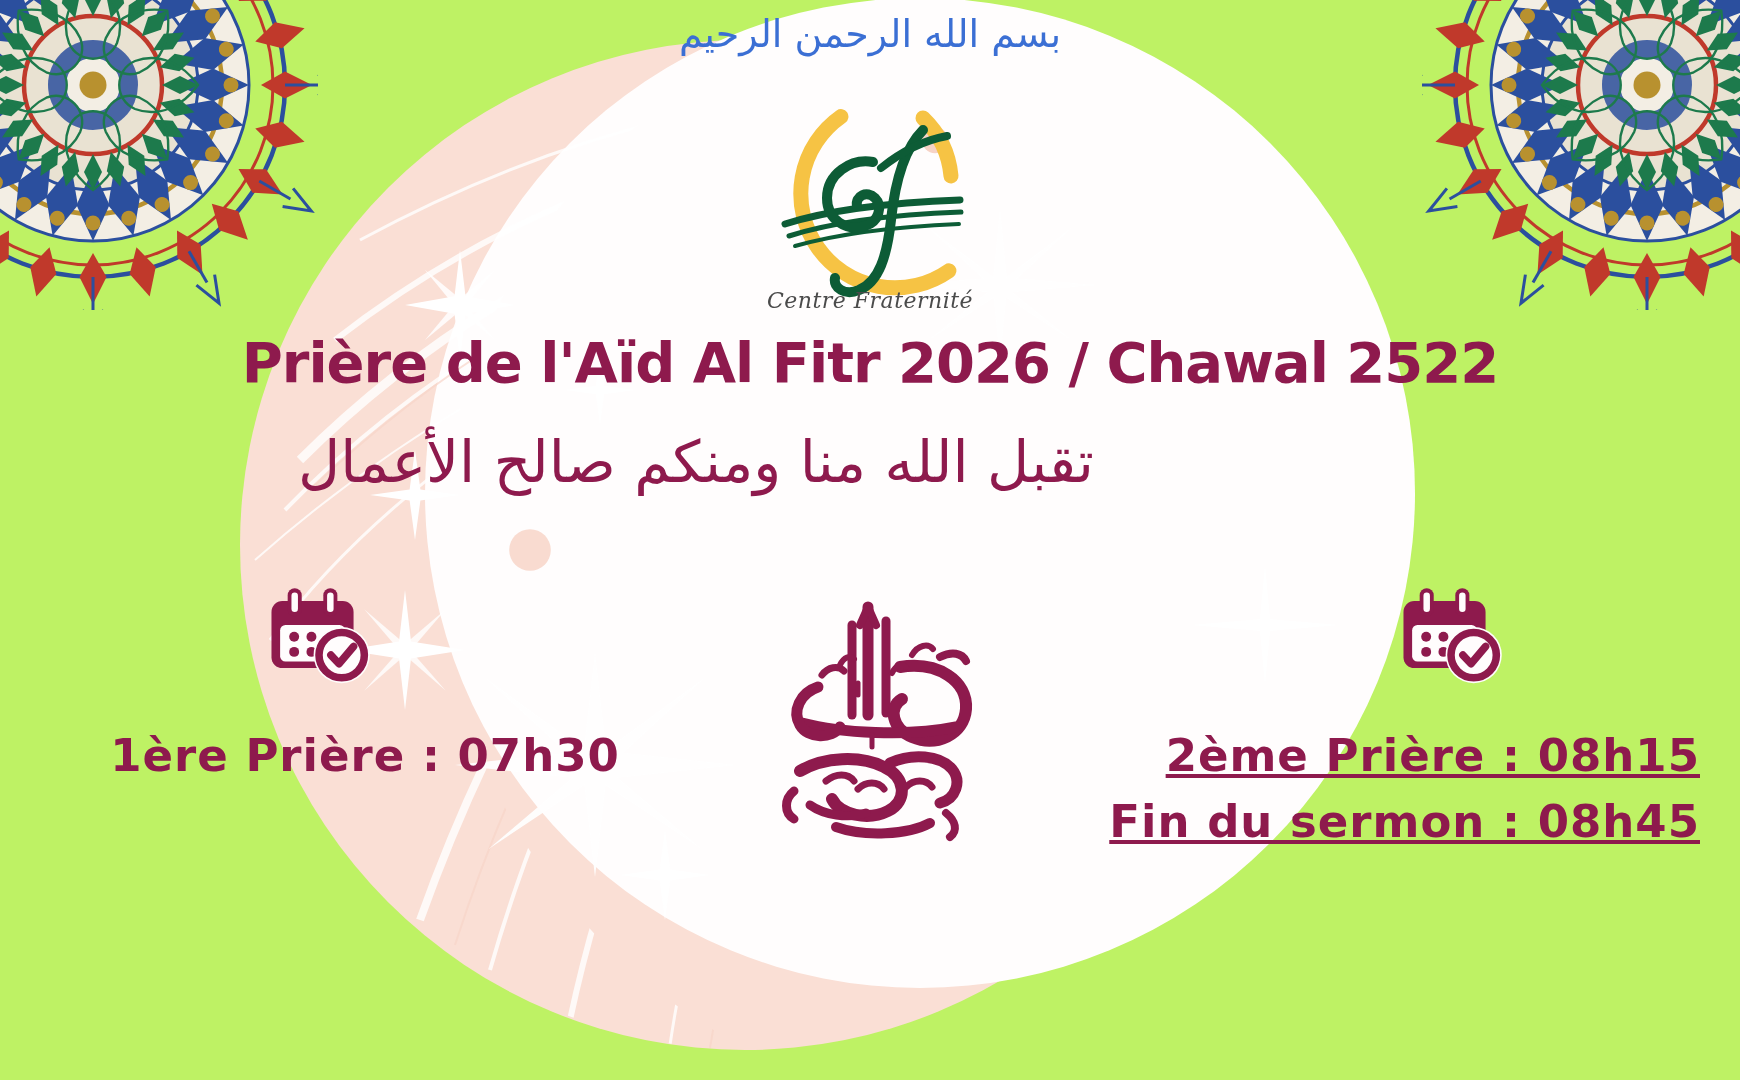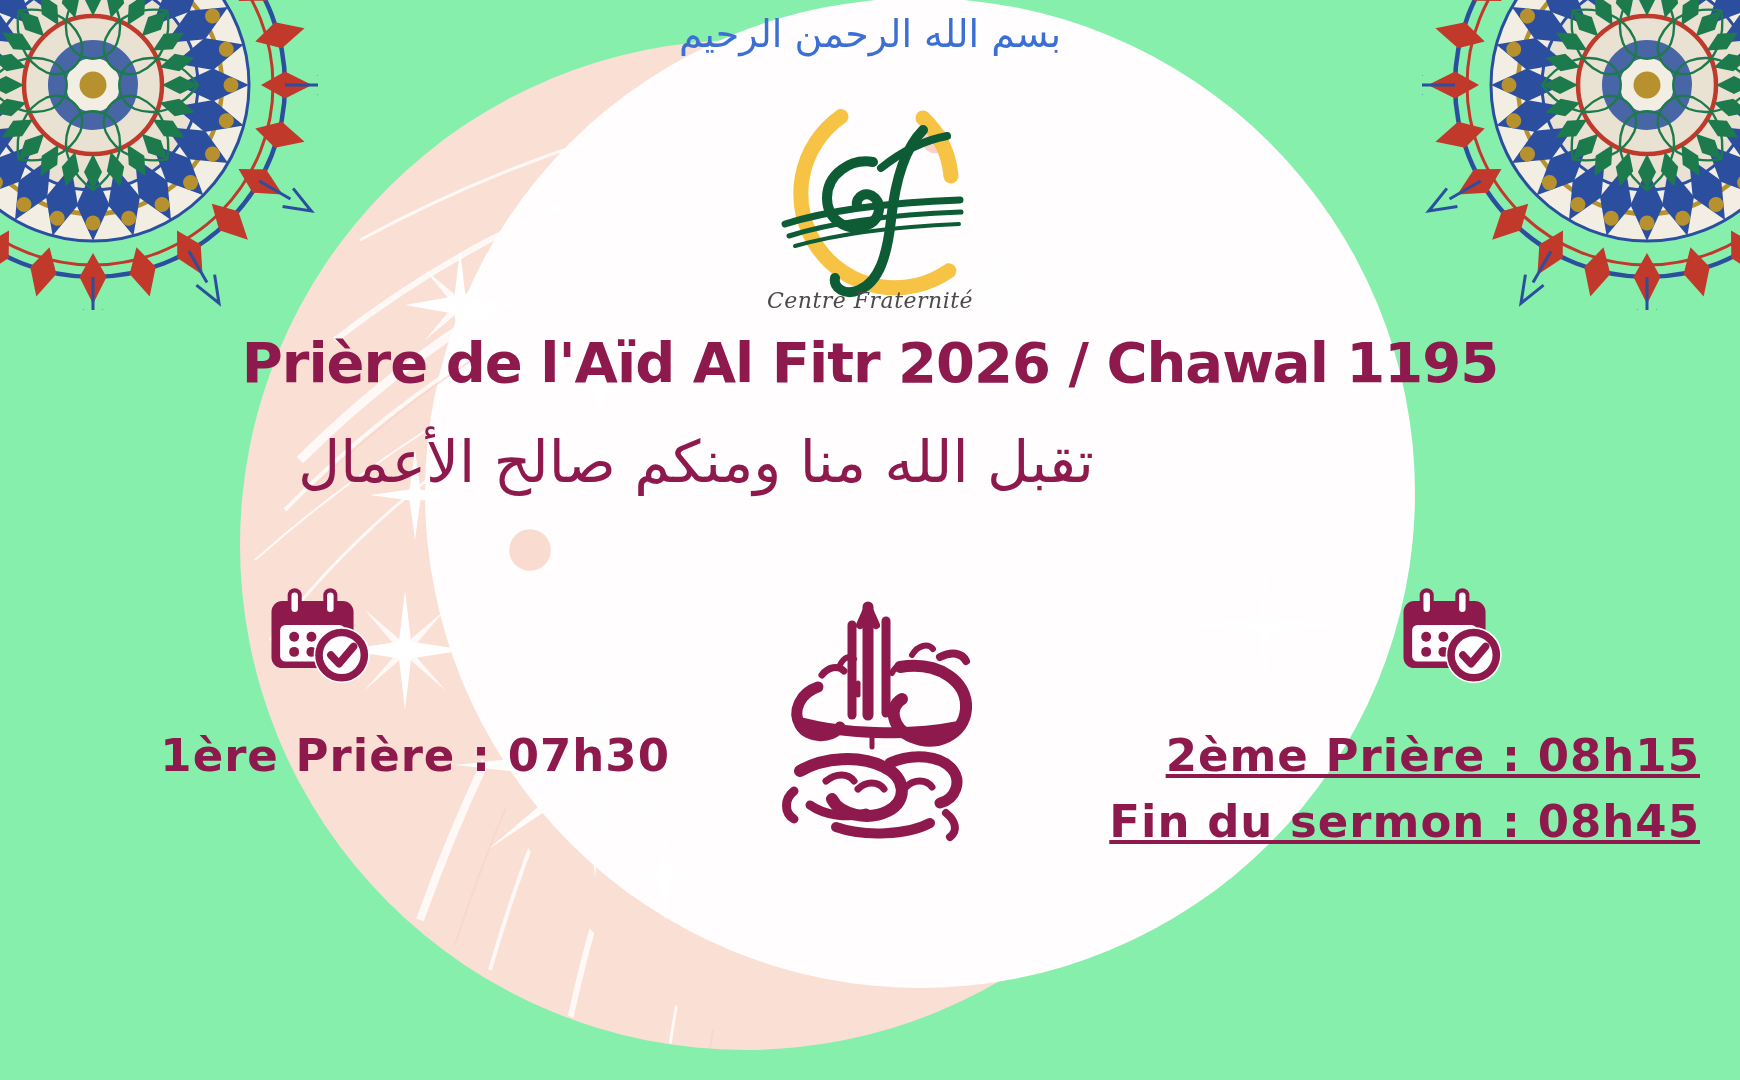--- a/index.html
+++ b/index.html
@@ -5,21 +5,21 @@
   html,body{margin:0;padding:0;}
   body{
     width:1740px;height:1080px;
     background:#ffffff;
     font-family:"DejaVu Sans", sans-serif;
     overflow:hidden;
   }
   #poster{
     position:relative;
     width:1740px;height:1080px;
-    background:#86efac;
+    background:#bef264;
     overflow:hidden;
   }
 
   
   .moon-wrap{
     position:absolute;
     left:240px;top:40px;
     width:1060px;height:1020px;
     pointer-events:none;
     z-index:1;
@@ -140,21 +140,21 @@
 
   .prayer-line{
     font-family:"DejaVu Sans", sans-serif;
     font-weight:bold;
     font-size:45px;
     line-height:66px;
     color:#8e1a4d;
     white-space:nowrap;
     letter-spacing:1px;
   }
-  .prayer-block.left .prayer-line{text-align:right;padding-left:10px;}
+  .prayer-block.left .prayer-line{text-align:center;padding-left:10px;}
   .prayer-block.right .prayer-line{text-align:right;padding-right:10px;text-decoration:underline;}
   .prayer-lines{margin-top:28px;}
 </style>
 </head>
 <body>
 
 <div id="poster">
 
   <div class="moon-wrap">
     <div class="moon-outer"></div>
@@ -406,21 +406,21 @@
              C124,126 128,110 120,102
              C112,94 100,100 102,110" fill="none" stroke="#0d5c36" stroke-width="10" stroke-linecap="round"></path>
     <path d="M168,34
              C150,52 140,86 136,124
              C132,160 124,186 104,194
              C90,200 78,192 80,182" fill="none" stroke="#0d5c36" stroke-width="10" stroke-linecap="round"></path>
     <path d="M126,72 C146,56 170,44 192,40" fill="none" stroke="#0d5c36" stroke-width="8" stroke-linecap="round"></path>
   </svg>
   <div class="logo-caption">Centre Fraternité</div>
 
-  <div class="headline">Prière de l'Aïd Al Fitr 2026 / Chawal 1195</div>
+  <div class="headline">Prière de l'Aïd Al Fitr 2026 / Chawal 2522</div>
 
   <div class="duaa">تقبل الله منا ومنكم صالح الأعمال</div>
 
   <div class="prayer-block left">
     <svg class="cal-icon" viewBox="0 0 100 100">
       <rect x="6" y="14" width="76" height="62" rx="10" fill="#8e1a4d"></rect>
       <rect x="14" y="36" width="60" height="34" rx="5" fill="#fffdfd"></rect>
       <rect x="21" y="2" width="13" height="26" rx="6.5" fill="#8e1a4d"></rect>
       <rect x="24.5" y="6" width="6" height="18" rx="3" fill="#fffdfd"></rect>
       <rect x="54" y="2" width="13" height="26" rx="6.5" fill="#8e1a4d"></rect>

